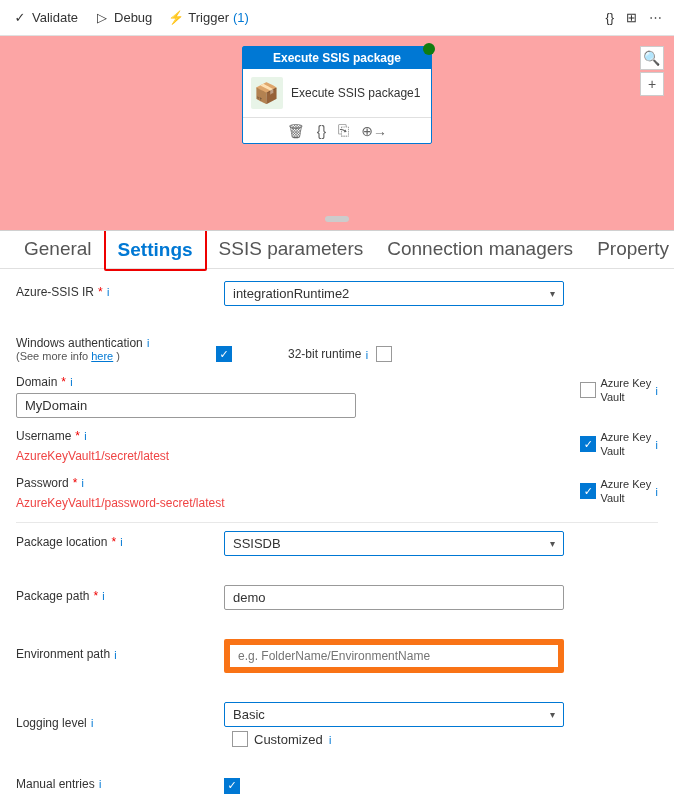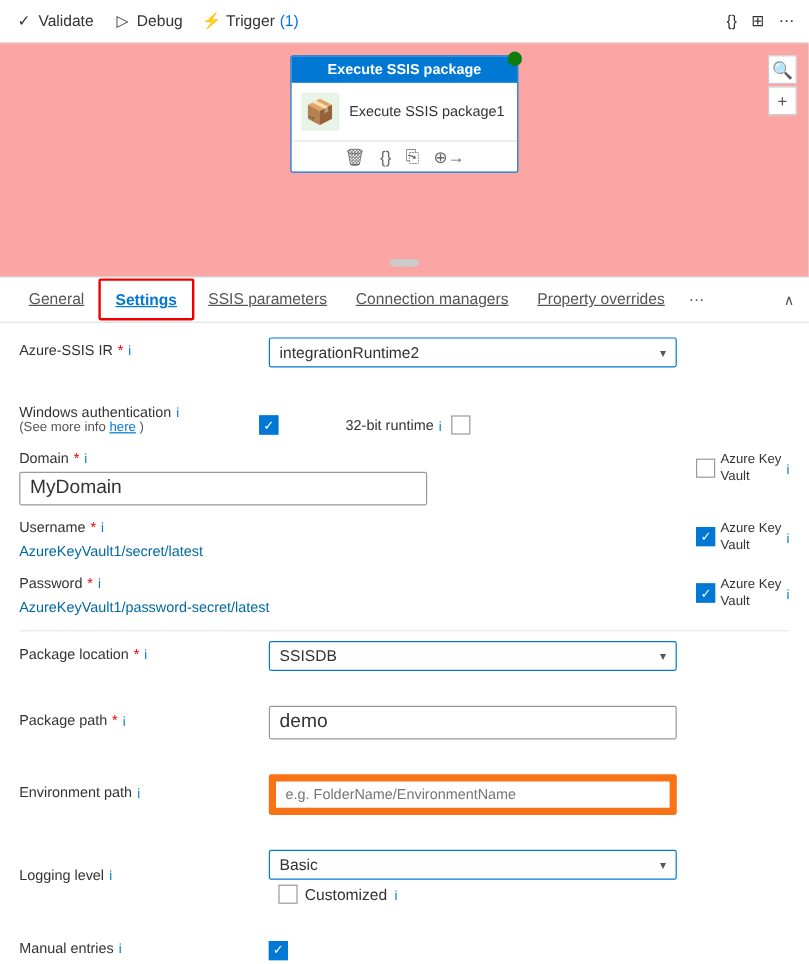--- a/index.html
+++ b/index.html
@@ -155,25 +155,24 @@
       display: flex;
       align-items: center;
       padding: 0 12px;
       gap: 0;
       height: 38px;
       background: white;
     }
     .tab-item {
       padding: 8px 12px;
       cursor: pointer;
-      font-size: 13px;
+      font-size: 19px;
       color: #555;
       border-bottom: 2px solid transparent;
       white-space: nowrap;
-      text-decoration: underline;
     }
     .tab-item.active {
       color: #0078d4;
       border-bottom: 2px solid #0078d4;
       font-weight: 600;
       border: 2px solid #e00;
       border-radius: 2px;
     }
     .tab-more {
       padding: 4px 8px;
@@ -223,21 +222,21 @@
       cursor: pointer;
       justify-content: space-between;
     }
     .dropdown-field .chevron { color: #555; font-size: 10px; }
 
     .text-input {
       border: 1px solid #999;
       border-radius: 2px;
       padding: 4px 8px;
       width: 340px;
-      font-size: 16px;
+      font-size: 13px;
       color: #333;
     }
     .text-input-placeholder {
       border: 6px solid #f97316;
       border-radius: 2px;
       padding: 4px 8px;
       width: 340px;
       font-size: 12px;
       color: #aaa;
     }
@@ -324,21 +323,21 @@
     }
     .vault-label {
       font-size: 11px;
       color: #333;
       line-height: 1.2;
     }
     .vault-info { color: #0078d4; font-size: 11px; cursor: pointer; }
 
     .field-value-text {
       font-size: 12px;
-      color: #0369a1;
+      color: #ef4444;
       padding: 2px 0;
     }
 
     
     .two-col {
       display: flex;
       gap: 8px;
       align-items: center;
     }
     .col-label {

